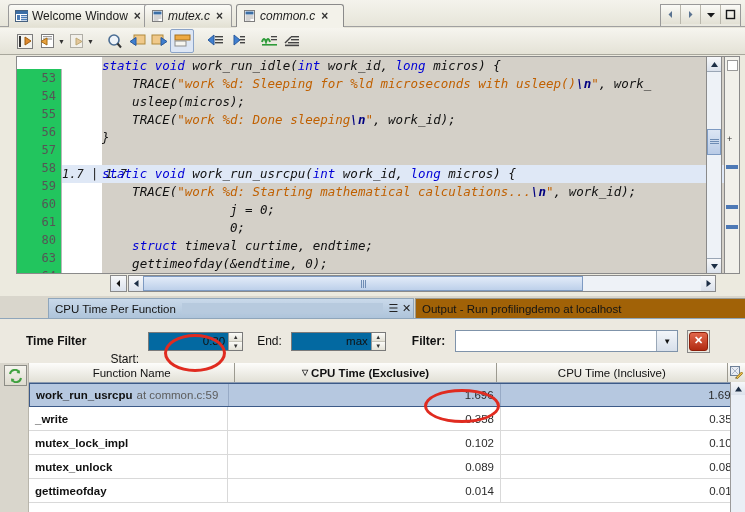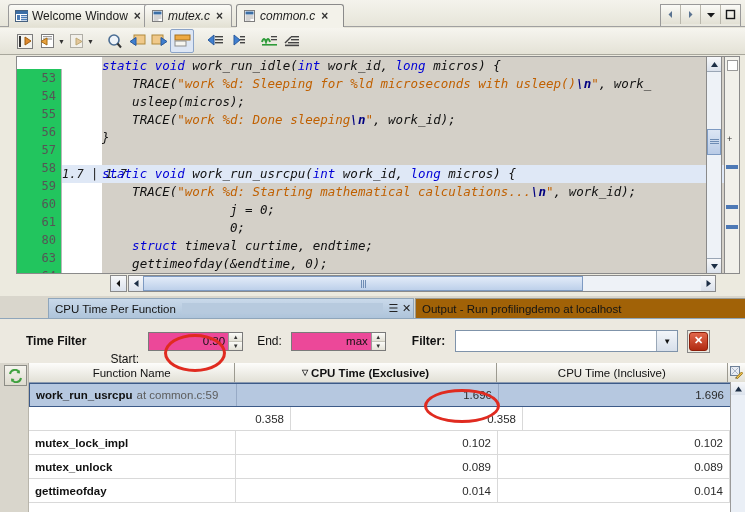--- a/index.html
+++ b/index.html
@@ -117,21 +117,21 @@
   .btab.plain{background:#a16207;border-color:#9a9a92;}
 
   .panelbody{position:absolute;left:0;top:22px;width:745px;height:194px;
              background:#ece9e0;border-top:1px solid #8fa6bb;box-sizing:border-box;}
   .filterbar{position:absolute;left:0;top:0;width:745px;height:44px;
              background:#ece9e0;display:flex;align-items:center;}
   .lbl-b{font-weight:bold;font-size:12px;color:#111;}
   .lbl-n{font-size:12px;color:#111;}
   .spin{display:flex;align-items:stretch;height:19px;border:1px solid #7a7a7a;background:#fff;box-sizing:border-box;}
   .spin input{border:none;outline:none;width:74px;text-align:right;padding-right:3px;
-              font-family:"Liberation Sans",sans-serif;font-size:11.5px;color:#111;background:#ec4899;}
+              font-family:"Liberation Sans",sans-serif;font-size:11.5px;color:#111;background:#0369a1;}
   .spin .arrows{width:13px;display:flex;flex-direction:column;border-left:1px solid #9a9a9a;}
   .spin .arrows span{flex:1;display:flex;align-items:center;justify-content:center;
      background:linear-gradient(#fbfbf8,#e3e1d6);font-size:6px;color:#333;}
   .spin .arrows span:first-child{border-bottom:1px solid #c5c3b8;}
   .combo{display:flex;align-items:stretch;height:22px;border:1px solid #7f93aa;background:#fff;box-sizing:border-box;}
   .combo input{border:none;outline:none;width:194px;padding-left:4px;background:#fff;
                font-family:"Liberation Sans",sans-serif;font-size:11.5px;}
   .combo .arrow{width:20px;display:flex;align-items:center;justify-content:center;
       background:linear-gradient(#f2f5f9,#d7dfea);border-left:1px solid #9aa8b8;font-size:8px;color:#111;}
   .redx{width:23px;height:23px;border:1px solid #888;background:#ece9e0;
@@ -147,21 +147,21 @@
   .refreshbtn{position:absolute;left:4px;top:2px;width:21px;height:19px;border:1px solid #8d8d86;
      background:linear-gradient(#f6f5ef,#dedbcf);display:flex;align-items:center;justify-content:center;}
   .tbl{position:absolute;left:29px;top:0;width:716px;height:150px;background:#fff;}
   .thead{display:flex;height:19px;border-bottom:1px solid #8c9bb0;}
   .th{height:19px;box-sizing:border-box;display:flex;align-items:center;justify-content:center;
       background:linear-gradient(#fdfdfb,#e2e0d6);border-right:1px solid #9c9a90;
       font-size:11.5px;color:#111;position:relative;}
   .th.sorted{font-weight:bold;}
   .sortarr{margin-right:3px;font-size:8px;color:#222;}
   .th.iconcell{width:17px;flex:none;justify-content:center;border-right:none;}
-  .row{display:flex;height:24px;border-bottom:1px solid #d9d9d9;box-sizing:border-box;}
+  .row{display:flex;height:24px;border-bottom:1px solid #d9d9d9;box-sizing:border-box;gap:21px;}
   .row.sel{background:#b6c8e0;border:1px solid #3c5a88;box-sizing:border-box;}
   .cell{height:100%;box-sizing:border-box;display:flex;align-items:center;
         font-size:11.5px;color:#2b2b2b;padding:0 6px;border-right:1px solid #d9d9d9;}
   .cell.num{justify-content:flex-end;}
   .cell.name b{color:#111;}
   .cell.name span{color:#5c5c5c;margin-left:4px;}
   .row.sel .cell{border-right:1px solid #97aac6;}
   .tvsb{position:absolute;right:0;top:19px;width:15px;bottom:0;background:#eef2f7;
         border-left:1px solid #9a9a9a;box-sizing:border-box;}
   .tvsb .ar{height:13px;display:flex;align-items:center;justify-content:center;
@@ -497,20 +497,23 @@
           <div id="table-body">
               <div class="row sel">
                 <div class="cell name" style="width: 207px;">
                   <b>work_run_usrcpu</b>
                   <span>at common.c:59</span>
                 </div>
                 <div class="cell num" style="width: 262px;">1.696</div>
                 <div class="cell num" style="width: 232px;">1.696</div>
               </div>
               <div class="row">
+                <div class="cell name" style="width: 207px;">
+                  <b>_write</b>
+                </div>
                 <div class="cell num" style="width: 262px;">0.358</div>
                 <div class="cell num" style="width: 232px;">0.358</div>
               </div>
               <div class="row">
                 <div class="cell name" style="width: 207px;">
                   <b>mutex_lock_impl</b>
                 </div>
                 <div class="cell num" style="width: 262px;">0.102</div>
                 <div class="cell num" style="width: 232px;">0.102</div>
               </div>

